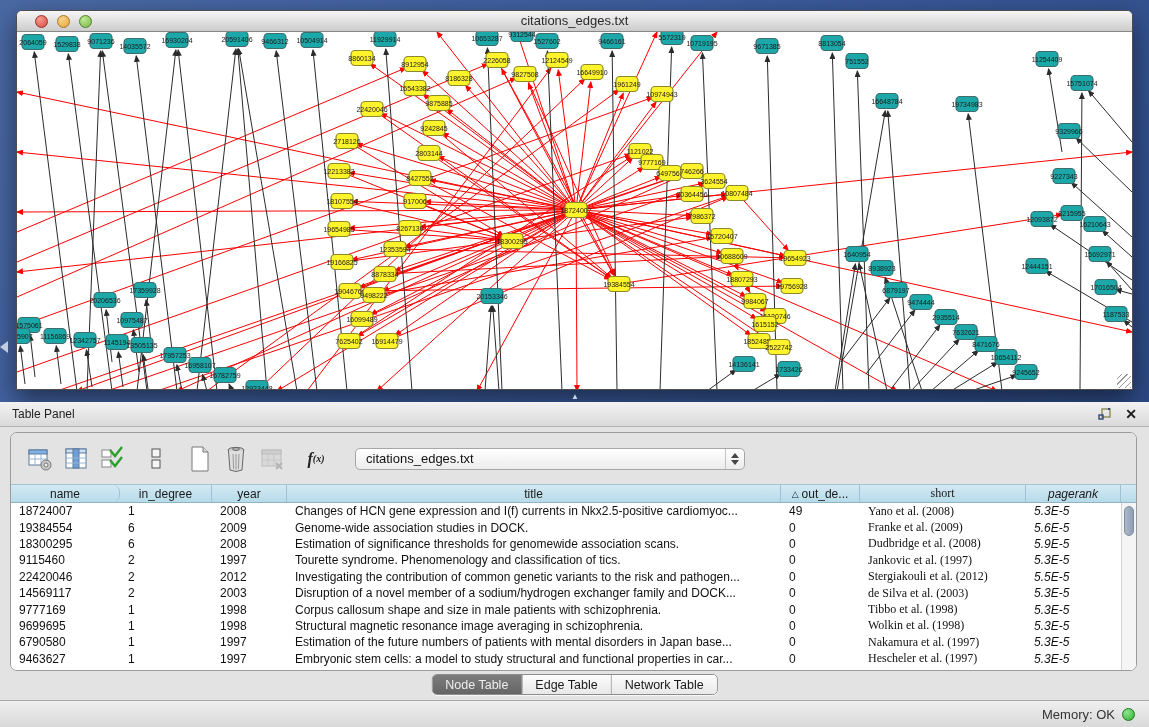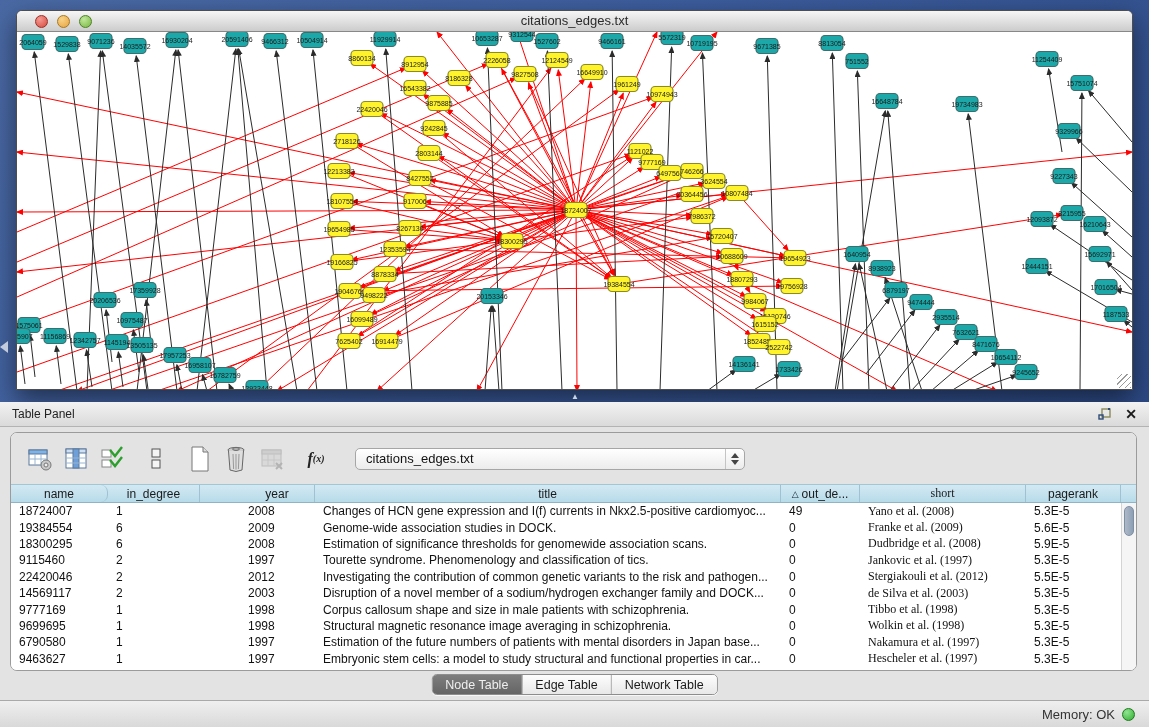--- a/index.html
+++ b/index.html
@@ -66,21 +66,21 @@
   }
   .stepper { position:absolute; right:0; top:0; width:19px; height:100%; border-left:1px solid #c4c4c4;
     display:flex; flex-direction:column; align-items:center; justify-content:center; gap:2px; }
   .tri-up    { width:0; height:0; border-left:4px solid transparent; border-right:4px solid transparent; border-bottom:5px solid #444; }
   .tri-down  { width:0; height:0; border-left:4px solid transparent; border-right:4px solid transparent; border-top:5px solid #444; }
 
   .thead { display:flex; height:19px; background:linear-gradient(#d3e9f3,#b7dbe9);
     border-top:1px solid #a3c6d4; border-bottom:1px solid #8fb5c5; font-size:12px; color:#1a1a1a; }
   .th { display:flex; align-items:center; justify-content:center; border-right:1px solid #9ec2d1; overflow:hidden; white-space:nowrap; }
   .sortglyph { font-size:9px; margin-right:3px; color:#123; }
-  .c0{width:97px;border-radius:7px;} .c1{width:92px;} .c2{width:75px;margin-left:40px;} .c3{flex:1;} .c4{width:79px;} .c5{width:166px;font-family:Liberation Serif, serif;} .c6{width:95px;}
+  .c0{width:109px;border-radius:7px;} .c1{width:92px;} .c2{width:75px;} .c3{flex:1;} .c4{width:79px;} .c5{width:166px;font-family:Liberation Serif, serif;} .c6{width:95px;font-style:italic;}
   .sbcol { width:15px; border-right:none; }
   .tbody { position:relative; height:168px; background:#fff; }
   .trow { display:flex; height:16.4px; align-items:center; font-size:12px; color:#111; }
   .td { padding-left:8px; overflow:hidden; white-space:nowrap; }
   .vscroll { position:absolute; top:0; right:0; width:15px; height:168px; background:#f5f5f5; border-left:1px solid #d4d4d4; }
   .vthumb { position:absolute; top:3px; left:2px; width:10px; height:30px; border-radius:6px;
     background:linear-gradient(90deg,#aeb9c8,#8d9fb4); border:1px solid #7e8fa3; }
 
   .tabs { position:absolute; left:50%; transform:translateX(-50%); top:247px; height:21px;
     display:flex; border:1px solid #8d8d8d; border-radius:5px; overflow:hidden;

